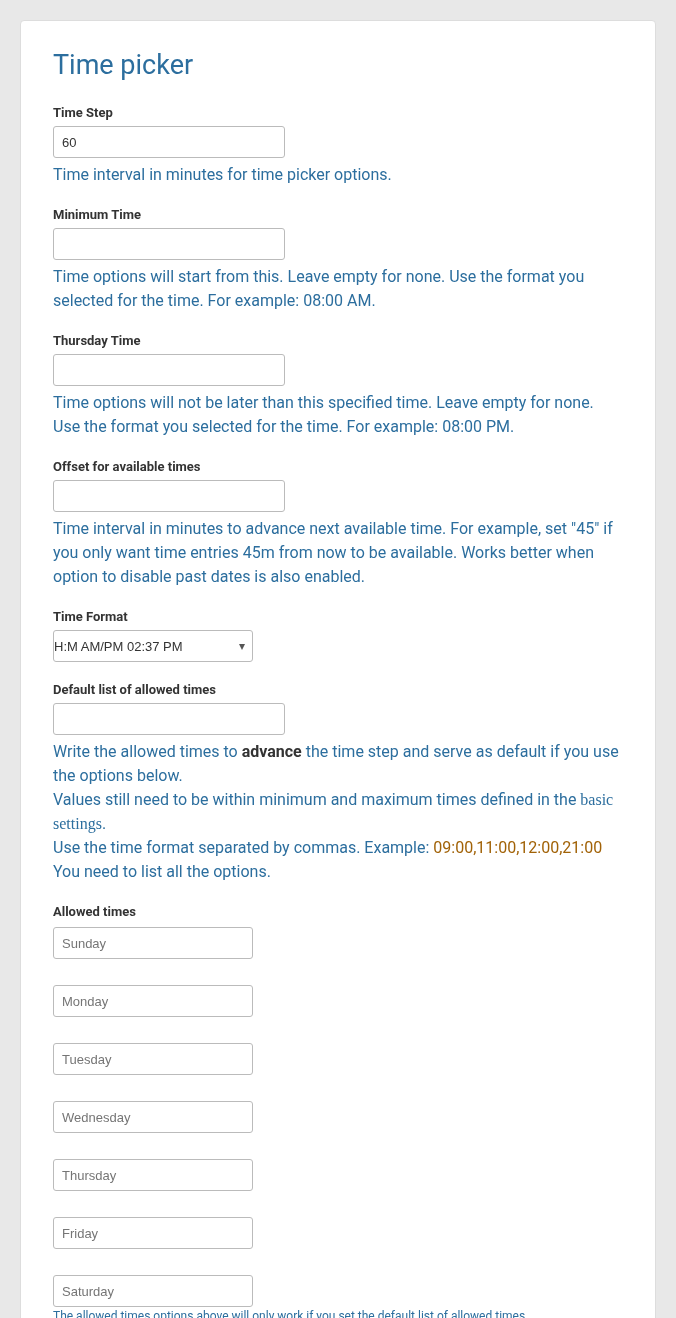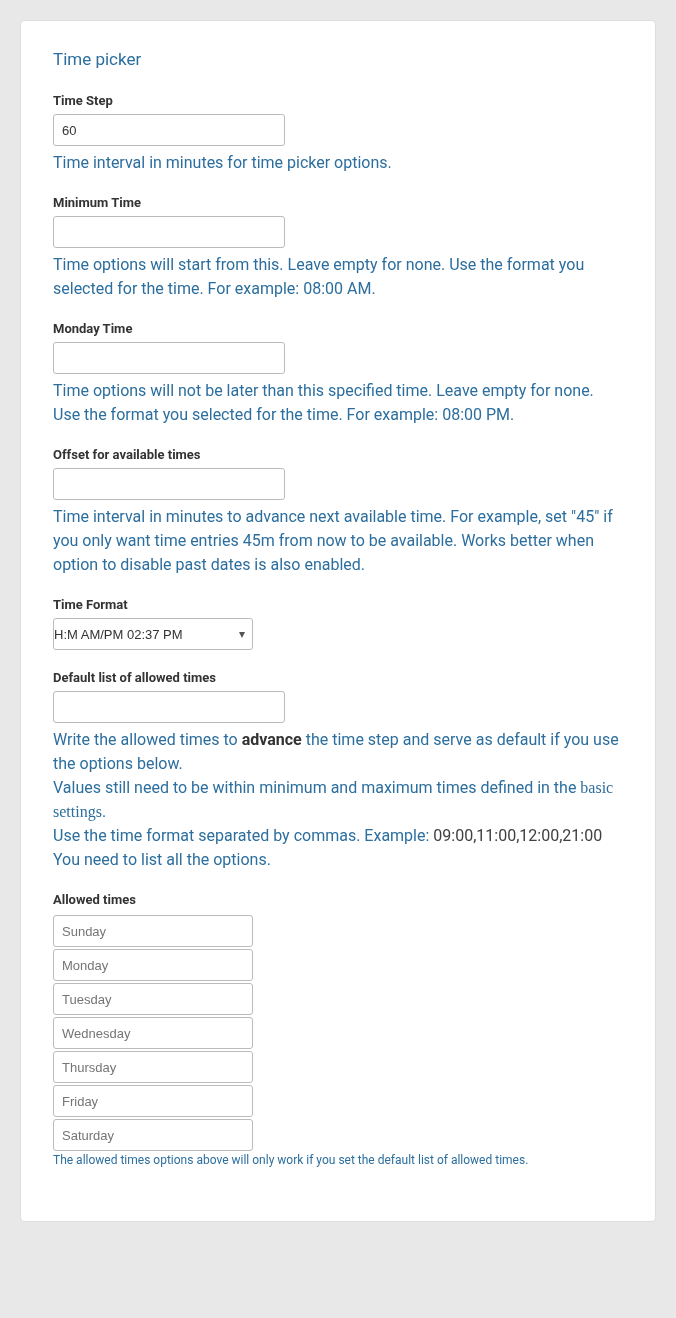--- a/index.html
+++ b/index.html
@@ -20,21 +20,21 @@
 
     .card {
       background: #fff;
       border: 1px solid #ddd;
       border-radius: 4px;
       width: 640px;
       padding: 28px 32px 32px 32px;
     }
 
     .page-title {
-      font-size: 17px;
+      font-size: 27px;
       color: #2c6e9e;
       font-weight: 400;
       margin-bottom: 24px;
     }
 
     .section {
       margin-bottom: 20px;
     }
 
     .field-label {
@@ -101,21 +101,21 @@
       font-size: 12px;
     }
 
     .allowed-times-section {
       margin-bottom: 20px;
     }
 
     .allowed-times-grid {
       display: flex;
       flex-direction: column;
-      gap: 2px;
+      gap: 26px;
       margin-top: 8px;
     }
 
     .day-input {
       width: 200px;
       height: 32px;
       border: 1px solid #bbb;
       border-radius: 3px;
       padding: 4px 8px;
       font-size: 13px;
@@ -142,21 +142,21 @@
     <p class="hint-text">Time interval in minutes for time picker options.</p>
   </div>
 
   <div class="section">
     <label class="field-label">Minimum Time</label>
     <input class="field-input" type="text" style="">
     <p class="hint-text">Time options will start from this. Leave empty for none. Use the format you selected for the time. For example: 08:00 AM.</p>
   </div>
 
   <div class="section">
-    <label class="field-label">Monday Time</label>
+    <label class="field-label">Thursday Time</label>
     <input class="field-input" type="text" style="">
     <p class="hint-text">Time options will not be later than this specified time. Leave empty for none. Use the format you selected for the time. For example: 08:00 PM.</p>
   </div>
 
   <div class="section">
     <label class="field-label">Offset for available times</label>
     <input class="field-input" type="text" style="">
     <p class="hint-text">Time interval in minutes to advance next available time. For example, set "45" if you only want time entries 45m from now to be available. Works better when option to disable past dates is also enabled.</p>
   </div>
 
@@ -172,21 +172,21 @@
       <span class="select-arrow">▾</span>
     </div>
   </div>
 
   <div class="section">
     <label class="field-label">Default list of allowed times</label>
     <input class="field-input" type="text" style="">
     <p class="hint-text">
       Write the allowed times to <b>advance</b> the time step and serve as default if you use the options below.<br>
       Values still need to be within minimum and maximum times defined in the <span style="color:#2c6e9e;font-family:Liberation Serif, serif;">basic settings</span>.<br>
-      Use the time format separated by commas. Example: <span style="color:#404040;">09:00,11:00,12:00,21:00</span><br>
+      Use the time format separated by commas. Example: <span style="color:#a16207;">09:00,11:00,12:00,21:00</span><br>
       You need to list all the options.
     </p>
   </div>
 
   <div class="allowed-times-section">
     <label class="field-label">Allowed times</label>
     <div class="allowed-times-grid">
       <input class="day-input" type="text" placeholder="Sunday" style="">
       <input class="day-input" type="text" placeholder="Monday" style="">
       <input class="day-input" type="text" placeholder="Tuesday" style="">

